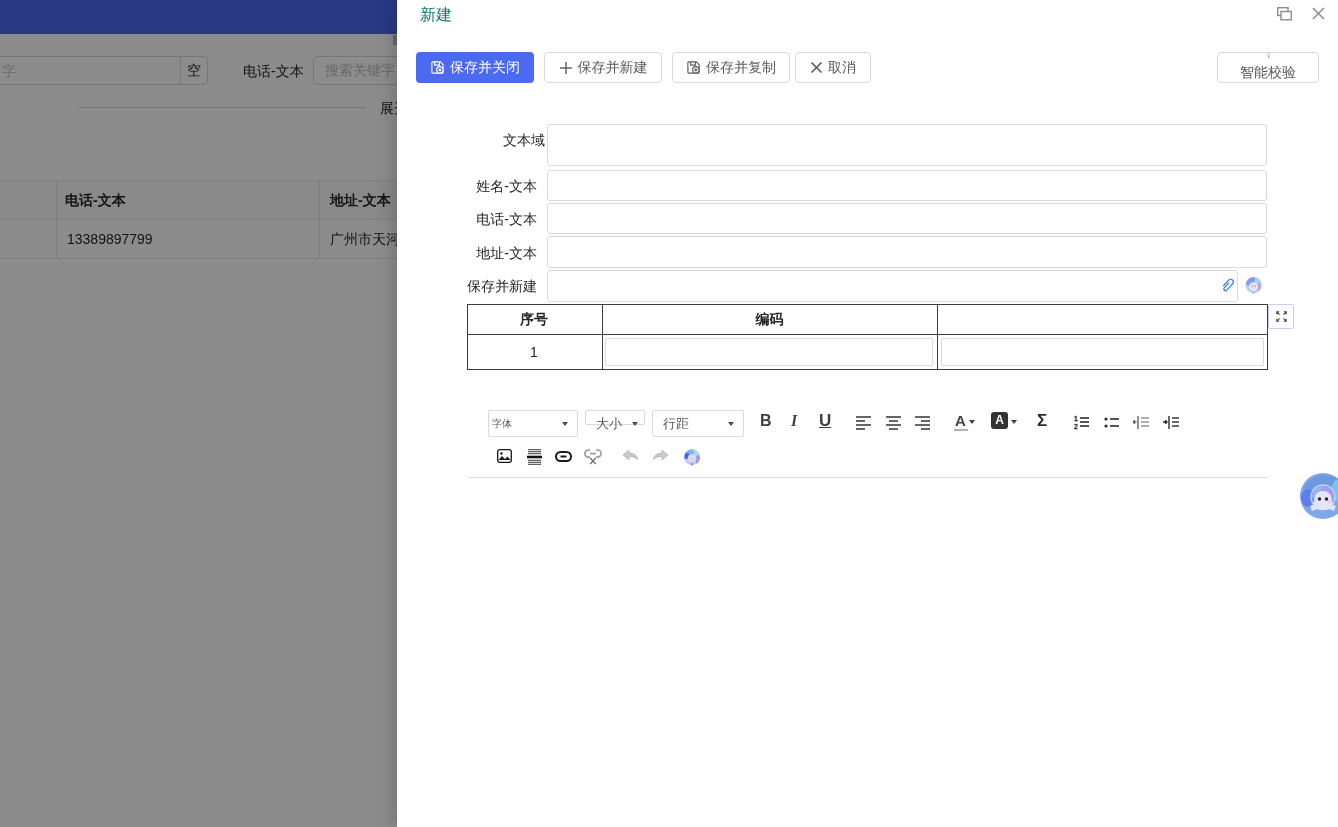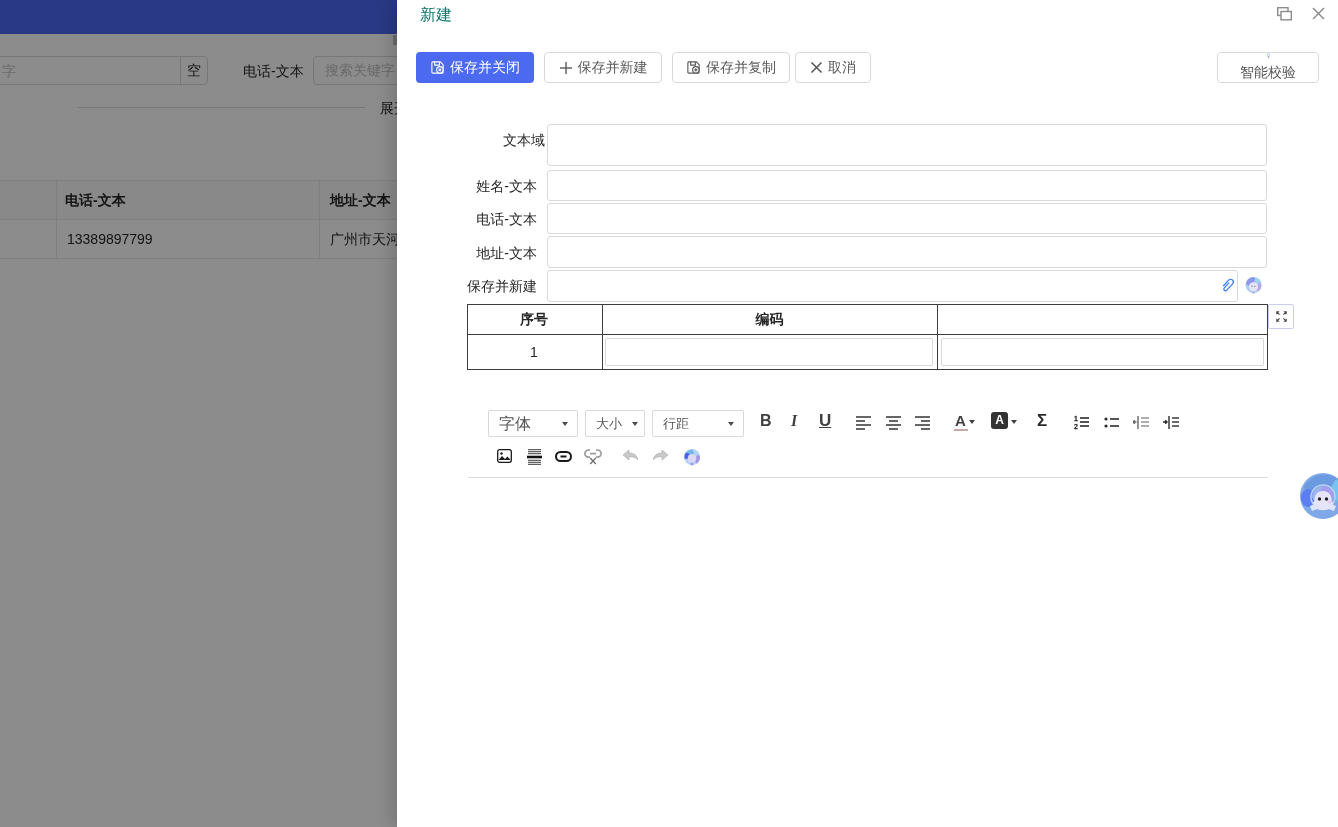--- a/index.html
+++ b/index.html
@@ -141,22 +141,22 @@
     <div class="f-inp" style="left:544px; top:338px; width:323px; height:28px; border-radius:2px;"></div>
 
     <div class="in" style="left:871px; top:304px; width:26px; height:25px; border:1px solid #c9cdf5; border-radius:2px;"></div>
     <svg class="in" style="left:879px; top:311px;" width="11" height="11" viewBox="0 0 11 11" stroke="#454545" stroke-width="1.1" fill="none">
       <path d="M0.8 3.2 L0.8 0.8 L3.2 0.8 M0.8 0.8 L3.6 3.6"></path>
       <path d="M7.8 0.8 L10.2 0.8 L10.2 3.2 M10.2 0.8 L7.4 3.6"></path>
       <path d="M10.2 7.8 L10.2 10.2 L7.8 10.2 M10.2 10.2 L7.4 7.4"></path>
       <path d="M3.2 10.2 L0.8 10.2 L0.8 7.8 M0.8 10.2 L3.6 7.4"></path>
     </svg>
 
-    <div class="f-inp" style="left:91px; top:410px; width:90px; height:27px; border-radius:2px; font-size:16px; color:#555; line-height:25px; padding-left:10px;">字体<span class="caret" style="right:9px;"></span></div>
-    <div class="f-inp" style="left:188px; top:410px; width:60px; height:27px; border-radius:2px; font-size:13px; color:#555; line-height:25px; padding-left:10px;">大小<span class="caret" style="right:6px;"></span></div>
+    <div class="f-inp" style="left:91px; top:410px; width:90px; height:27px; border-radius:2px; font-size:10px; color:#555; line-height:25px; padding-left:3px;">字体<span class="caret" style="right:9px;"></span></div>
+    <div class="f-inp" style="left:188px; top:410px; width:60px; height:15px; border-radius:2px; font-size:13px; color:#555; line-height:25px; padding-left:10px;">大小<span class="caret" style="right:6px;"></span></div>
     <div class="f-inp" style="left:255px; top:410px; width:92px; height:27px; border-radius:2px; font-size:13px; color:#555; line-height:25px; padding-left:10px;">行距<span class="caret" style="right:9px;"></span></div>
     <div class="in" style="left:363px; top:412px; font-size:16px; font-weight:700; color:#404040;">B</div>
     <div class="in" style="left:394px; top:412px; font-size:16px; font-style:italic; font-family:'Liberation Serif',serif; font-weight:700; color:#404040;">I</div>
     <div class="in" style="left:422px; top:411px; font-size:17px; font-weight:700; color:#404040; text-decoration:underline;">U</div>
 
     <svg class="in" style="left:459px; top:416px;" width="15" height="14" viewBox="0 0 15 14" stroke="#404040" stroke-width="1.6">
         <line x1="0" y1="1" x2="15" y2="1"></line>
         <line x1="0" y1="5" x2="9" y2="5"></line>
         <line x1="0" y1="9" x2="15" y2="9"></line>
         <line x1="0" y1="13" x2="9" y2="13"></line>

